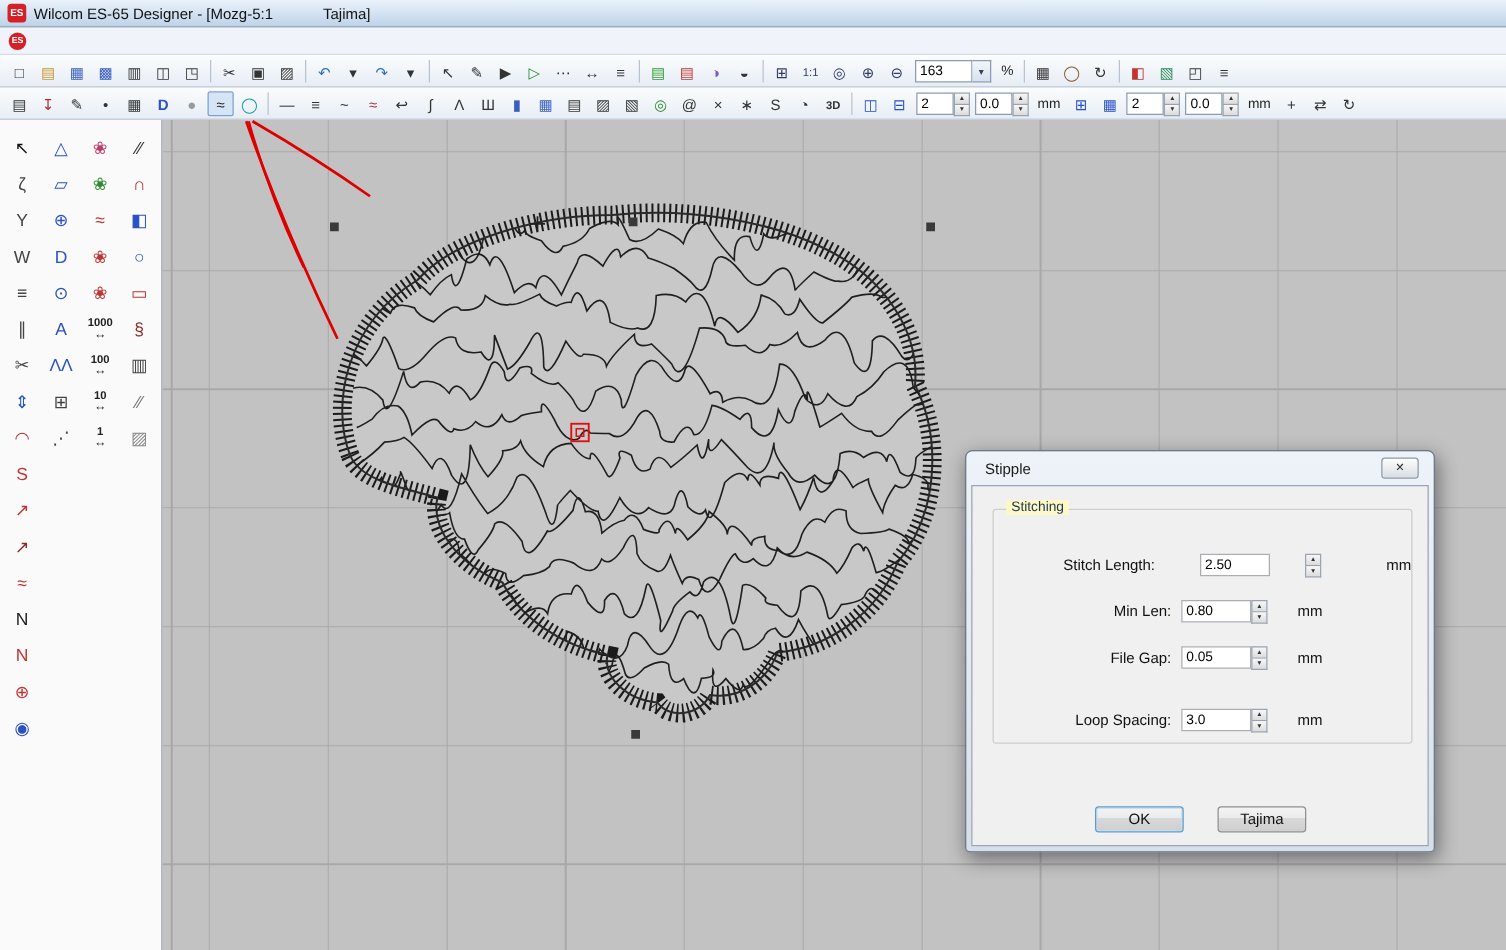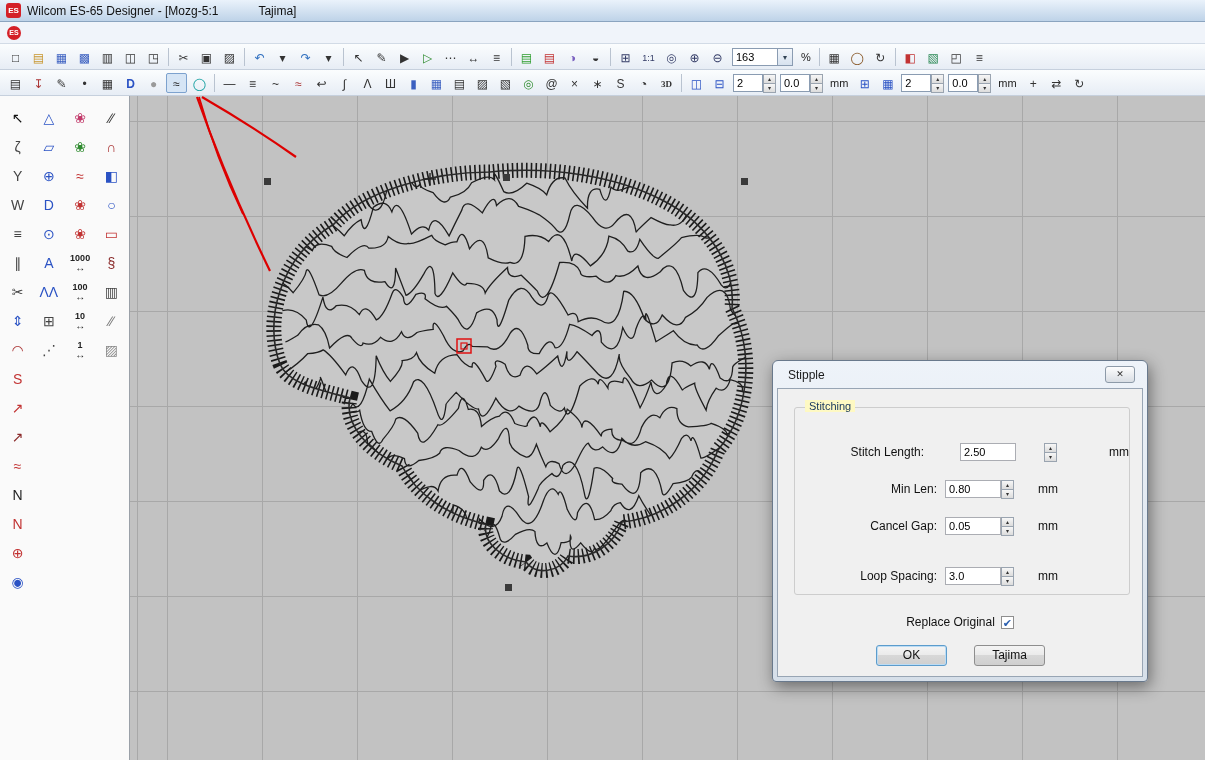--- a/index.html
+++ b/index.html
@@ -166,21 +166,21 @@
       <div class="ticon" style="color: rgb(58, 95, 192);">▦</div>
       <div class="ticon">▤</div>
       <div class="ticon">▨</div>
       <div class="ticon">▧</div>
       <div class="ticon" style="color: rgb(46, 139, 46);">◎</div>
       <div class="ticon">@</div>
       <div class="ticon">×</div>
       <div class="ticon">∗</div>
       <div class="ticon">S</div>
       <div class="ticon">◔</div>
-      <div class="ticon" style="font-weight: bold; font-size: 9px; font-family: Liberation Serif, serif;">3D</div>
+      <div class="ticon" style="font-weight: bold; font-size: 9px;">3D</div>
     </div>
   <span class="tsep"></span>
   <div style="display:flex;align-items:center;">
       <div class="ticon" style="color: rgb(42, 82, 196);">◫</div>
       <div class="ticon" style="color: rgb(42, 82, 196);">⊟</div>
     </div>
   <div class="tfield">
     <input class="tinput" value="2" style="">
     <span class="spin">
         <span class="su">▴</span>
@@ -445,41 +445,37 @@
         <span class="dlabel">Min Len:</span>
         <input class="dinput" value="0.80" style="">
         <span class="spin">
             <span class="su">▴</span>
             <span class="sd">▾</span>
           </span>
         <span class="dunit">mm</span>
       </div>
 
       <div class="drow" style="top:108px;">
-        <span class="dlabel">Cancel Gap:</span>
+        <span class="dlabel">File Gap:</span>
         <input class="dinput" value="0.05" style="">
         <span class="spin">
             <span class="su">▴</span>
             <span class="sd">▾</span>
           </span>
         <span class="dunit">mm</span>
       </div>
 
       <div class="drow" style="top:158px;">
         <span class="dlabel">Loop Spacing:</span>
         <input class="dinput" value="3.0" style="">
         <span class="spin">
             <span class="su">▴</span>
             <span class="sd">▾</span>
           </span>
         <span class="dunit">mm</span>
       </div>
     </div>
 
-    <div class="replace-row">
-      <span>Replace Original</span>
-      <span class="checkbox">✔</span>
-    </div>
 
     <div class="btn btn-ok">OK</div>
     <div class="btn btn-cancel">Tajima</div>
   </div>
 </div>
 
 </body></html>

